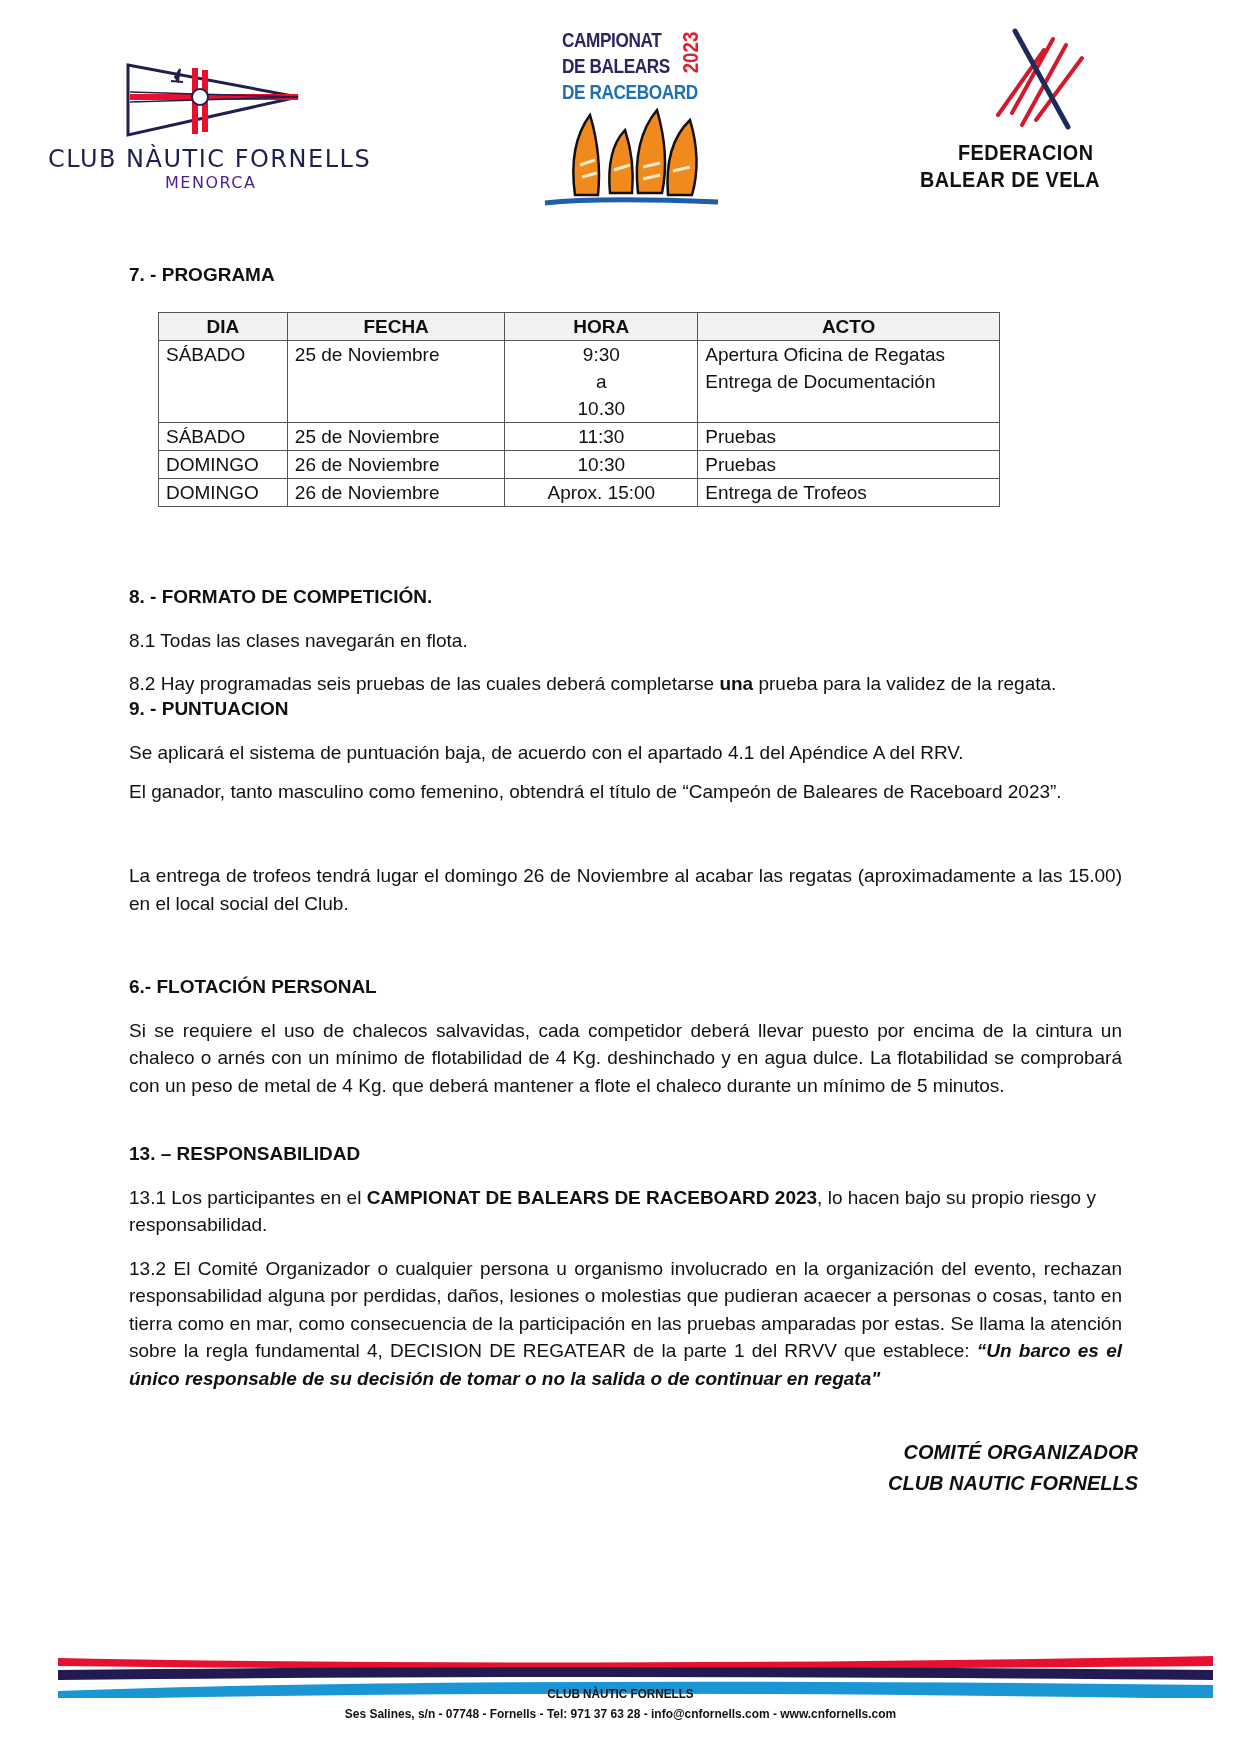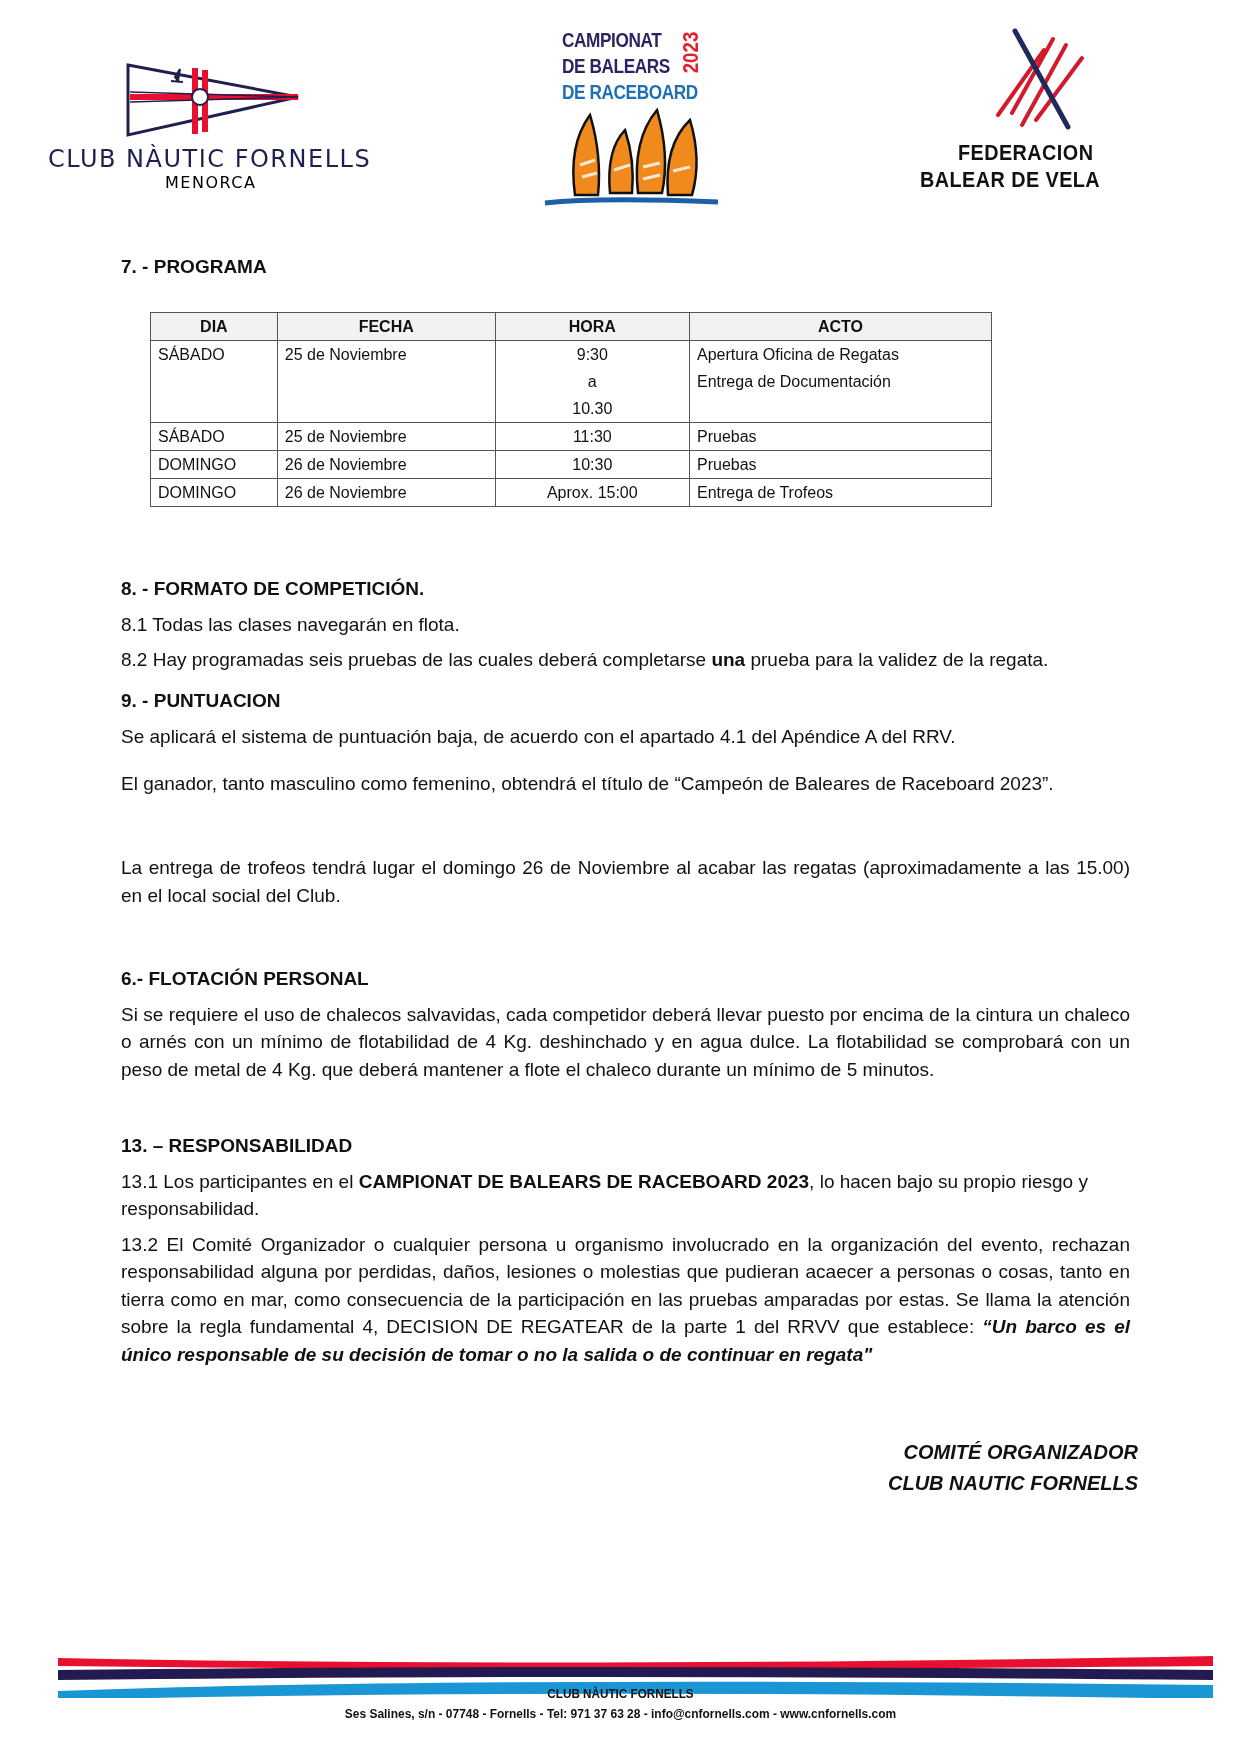--- a/index.html
+++ b/index.html
@@ -5,44 +5,44 @@
   html, body { margin: 0; padding: 0; background: #ffffff; }
   body { width: 1241px; height: 1755px; position: relative; overflow: hidden;
          font-family: "Liberation Sans", sans-serif; color: #111; }
   .abs { position: absolute; }
 
   
   #logo-cnf { left: 40px; top: 55px; width: 340px; height: 140px; }
   #logo-cnf .club { position: absolute; left: 8px; top: 90px; font-size: 24px; letter-spacing: 1.5px;
                     color: #1f2050; font-family: "DejaVu Sans", sans-serif; white-space: nowrap; }
   #logo-cnf .sub { position: absolute; left: 125px; top: 118px; font-size: 16px; letter-spacing: 1.5px;
-                   color: #000000; font-family: "DejaVu Sans", sans-serif; }
+                   color: #4c1d95; font-family: "DejaVu Sans", sans-serif; }
   #logo-camp { left: 540px; top: 20px; width: 180px; height: 190px; }
   #logo-camp .l1, #logo-camp .l2, #logo-camp .l3 { position: absolute; left: 22px; font-weight: bold;
         font-family: "Liberation Sans Narrow", "Liberation Sans", sans-serif; font-size: 21px; letter-spacing: -0.5px; transform: scaleX(0.82); transform-origin: left; white-space: nowrap;}
   #logo-camp .l1 { top: 8px; color: #2a2560; }
   #logo-camp .l2 { top: 34px; color: #2a2560; }
   #logo-camp .l3 { top: 60px; color: #1f6fb4; }
   #logo-camp .year { position: absolute; left: 138px; top: 8px; font-weight: bold; color: #e02030;
         font-size: 22px; writing-mode: vertical-rl; transform: rotate(180deg) scaleY(0.85); }
   #logo-fbv { left: 920px; top: 25px; width: 200px; height: 170px; }
   #logo-fbv .t1, #logo-fbv .t2 { position: absolute; font-weight: bold; font-size: 22px; color: #111;
         letter-spacing: 0.5px; white-space: nowrap; transform: scaleX(0.9); transform-origin: left;}
   #logo-fbv .t1 { left: 38px; top: 115px; }
   #logo-fbv .t2 { left: 0px; top: 142px; }
 
   
   .content { position: absolute; left: 113px; width: 1025px; font-size: 19px; line-height: 27.5px; }
-  .content p { margin: 8px; }
+  .content p { margin: 16px; }
   .h { font-weight: bold; }
   .just { text-align: justify; text-align-last: left; }
 
   
-  #prog-table { position: absolute; left: 150px; top: 312px; width: 842px; border-collapse: collapse;
-                font-size: 16px; }
+  #prog-table { position: absolute; left: 158px; top: 312px; width: 842px; border-collapse: collapse;
+                font-size: 19px; }
   #prog-table th, #prog-table td { border: 1.5px solid #555; padding: 0 7px; line-height: 27px; vertical-align: top; }
   #prog-table th { background: #f2f2f2; font-weight: bold; text-align: center; }
   #prog-table td.c { text-align: center; margin-left: 28px; }
   #prog-table col.c1 { width: 134px; } #prog-table col.c2 { width: 245px; }
   #prog-table col.c3 { width: 223px; } #prog-table col.c4 { width: 340px; }
 
   
   #signature { position: absolute; right: 103px; top: 1437px; text-align: right; font-weight: bold;
                font-style: italic; font-size: 20px; line-height: 31px; }
 

